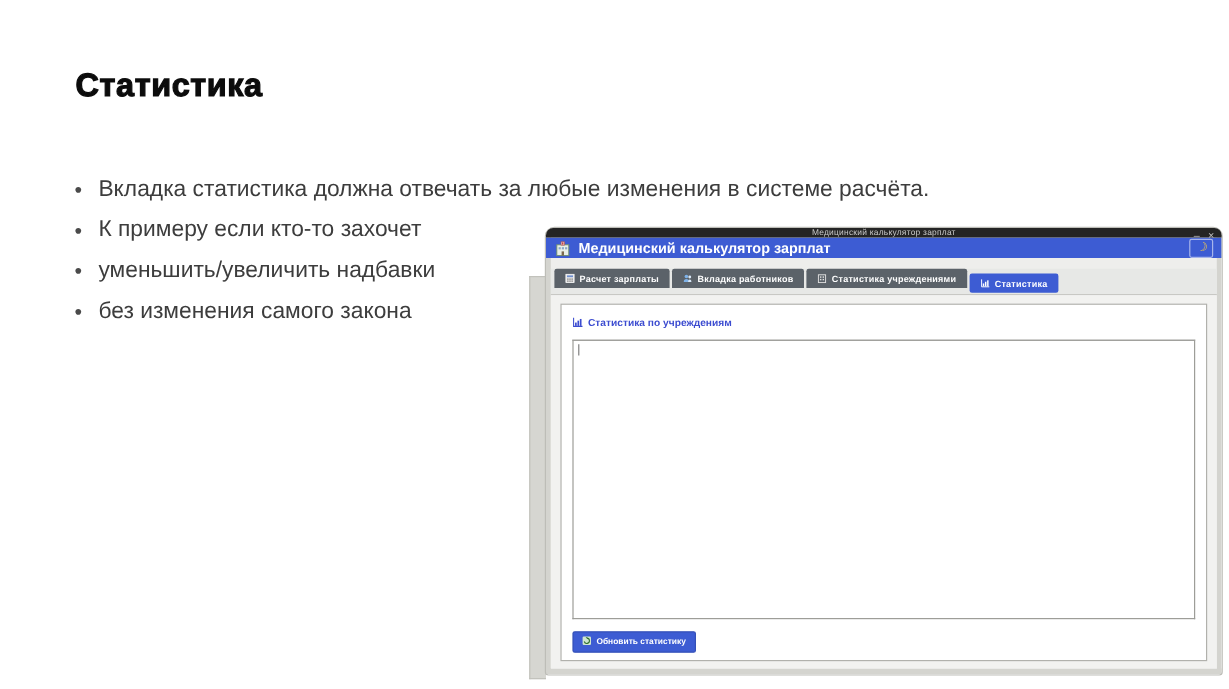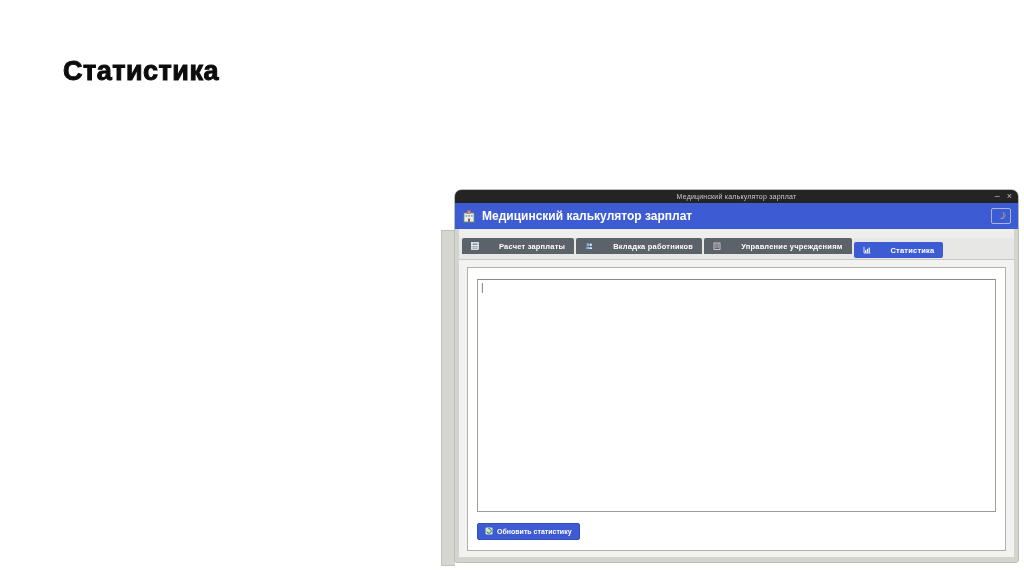--- a/index.html
+++ b/index.html
@@ -91,21 +91,21 @@
 
   .winbody { flex: 1; display: flex; flex-direction: column; padding-top: 9px; }
 
   .tabstrip {
     display: flex; align-items: flex-start; gap: 2px;
     padding-left: 3px; height: 22px;
     border-bottom: 1px solid #c8c8c4;
     background: #e7e8e6;
   }
   .tab {
-    display: inline-flex; align-items: center; gap: 20px;
+    display: inline-flex; align-items: center; gap: 4px;
     background: #5b6269; color: #ffffff;
     font-size: 7.5px; font-weight: bold; letter-spacing: 0.2px;
     padding: 0 9px; height: 16px;
     border-radius: 2px 2px 0 0;
     cursor: pointer; white-space: nowrap;
   }
   .tab.active { background: #3d5cd3; margin-top: 4px; border-radius: 2px; }
   .t-icon { display: inline-flex; }
 
   .content { flex: 1; background: #f2f2f0; padding: 7px 8px 6px 8px; }
@@ -138,20 +138,26 @@
     padding: 3px 7px; cursor: pointer;
   }
 </style>
 </head>
 <body>
 
 <div class="slide">
 
   <h1 class="slide-title">Статистика</h1>
 
+  <ul class="bullets">
+    <li><span>Вкладка статистика должна отвечать за любые изменения в системе расчёта.</span></li>
+    <li><span>К примеру если кто-то захочет</span></li>
+    <li><span>уменьшить/увеличить надбавки</span></li>
+    <li><span>без изменения самого закона</span></li>
+  </ul>
 
   <div class="bg-win"></div>
 
   <div class="win">
 
     <div class="osbar">
       <span class="osbar-title">Медицинский калькулятор зарплат</span>
       <span class="osbtns">
         <span class="osbtn">–</span>
         <span class="osbtn">×</span>
@@ -211,40 +217,51 @@
         <div class="tab">
           <span class="t-icon">
             <svg width="8" height="8" viewBox="0 0 8 8">
               <rect x="1" y="1" width="6" height="6.5" fill="none" stroke="#e0e0e0" stroke-width="0.8"></rect>
               <rect x="2.3" y="2.3" width="1.2" height="1.2" fill="#e0e0e0"></rect>
               <rect x="4.5" y="2.3" width="1.2" height="1.2" fill="#e0e0e0"></rect>
               <rect x="2.3" y="4.4" width="1.2" height="1.2" fill="#e0e0e0"></rect>
               <rect x="4.5" y="4.4" width="1.2" height="1.2" fill="#e0e0e0"></rect>
             </svg>
           </span>
-          <span>Управление учреждениям</span>
+          <span>Статистика учреждениями</span>
         </div>
 
         <div class="tab active">
           <span class="t-icon">
             <svg width="8" height="8" viewBox="0 0 8 8">
               <path d="M1 0.8 L1 7 L7.4 7" stroke="#ffffff" stroke-width="0.8" fill="none"></path>
               <rect x="2" y="4.2" width="1.2" height="2.4" fill="#ffffff"></rect>
               <rect x="3.8" y="2.8" width="1.2" height="3.8" fill="#ffffff"></rect>
               <rect x="5.6" y="1.6" width="1.2" height="5" fill="#ffffff"></rect>
             </svg>
           </span>
           <span>Статистика</span>
         </div>
 
       </div>
 
       <div class="content">
         <div class="groupbox">
 
+          <div class="gb-label">
+            <span>
+              <svg width="9" height="9" viewBox="0 0 9 9">
+                <path d="M1 0.8 L1 8 L8.4 8" stroke="#3c4cd0" stroke-width="0.9" fill="none"></path>
+                <rect x="2.2" y="4.8" width="1.4" height="2.8" fill="#3c4cd0"></rect>
+                <rect x="4.2" y="3.2" width="1.4" height="4.4" fill="#3c4cd0"></rect>
+                <rect x="6.2" y="1.8" width="1.4" height="5.8" fill="#3c4cd0"></rect>
+              </svg>
+            </span>
+            <span class="gb-label-text">Статистика по учреждениям</span>
+          </div>
 
           <div class="ta"><span class="caret">|</span><span></span></div>
 
           <div class="btnrow">
             <button class="refresh-btn">
               <span>
                 <svg width="8" height="8" viewBox="0 0 8 8">
                   <rect x="0.5" y="0.5" width="7" height="7" rx="1" fill="#cfe6cf"></rect>
                   <path d="M4 1.8 A2.2 2.2 0 1 1 1.9 4.6" stroke="#2f6f2f" stroke-width="0.9" fill="none"></path>
                   <path d="M4.6 0.8 L4 1.9 L3 1.2 Z" fill="#2f6f2f"></path>

